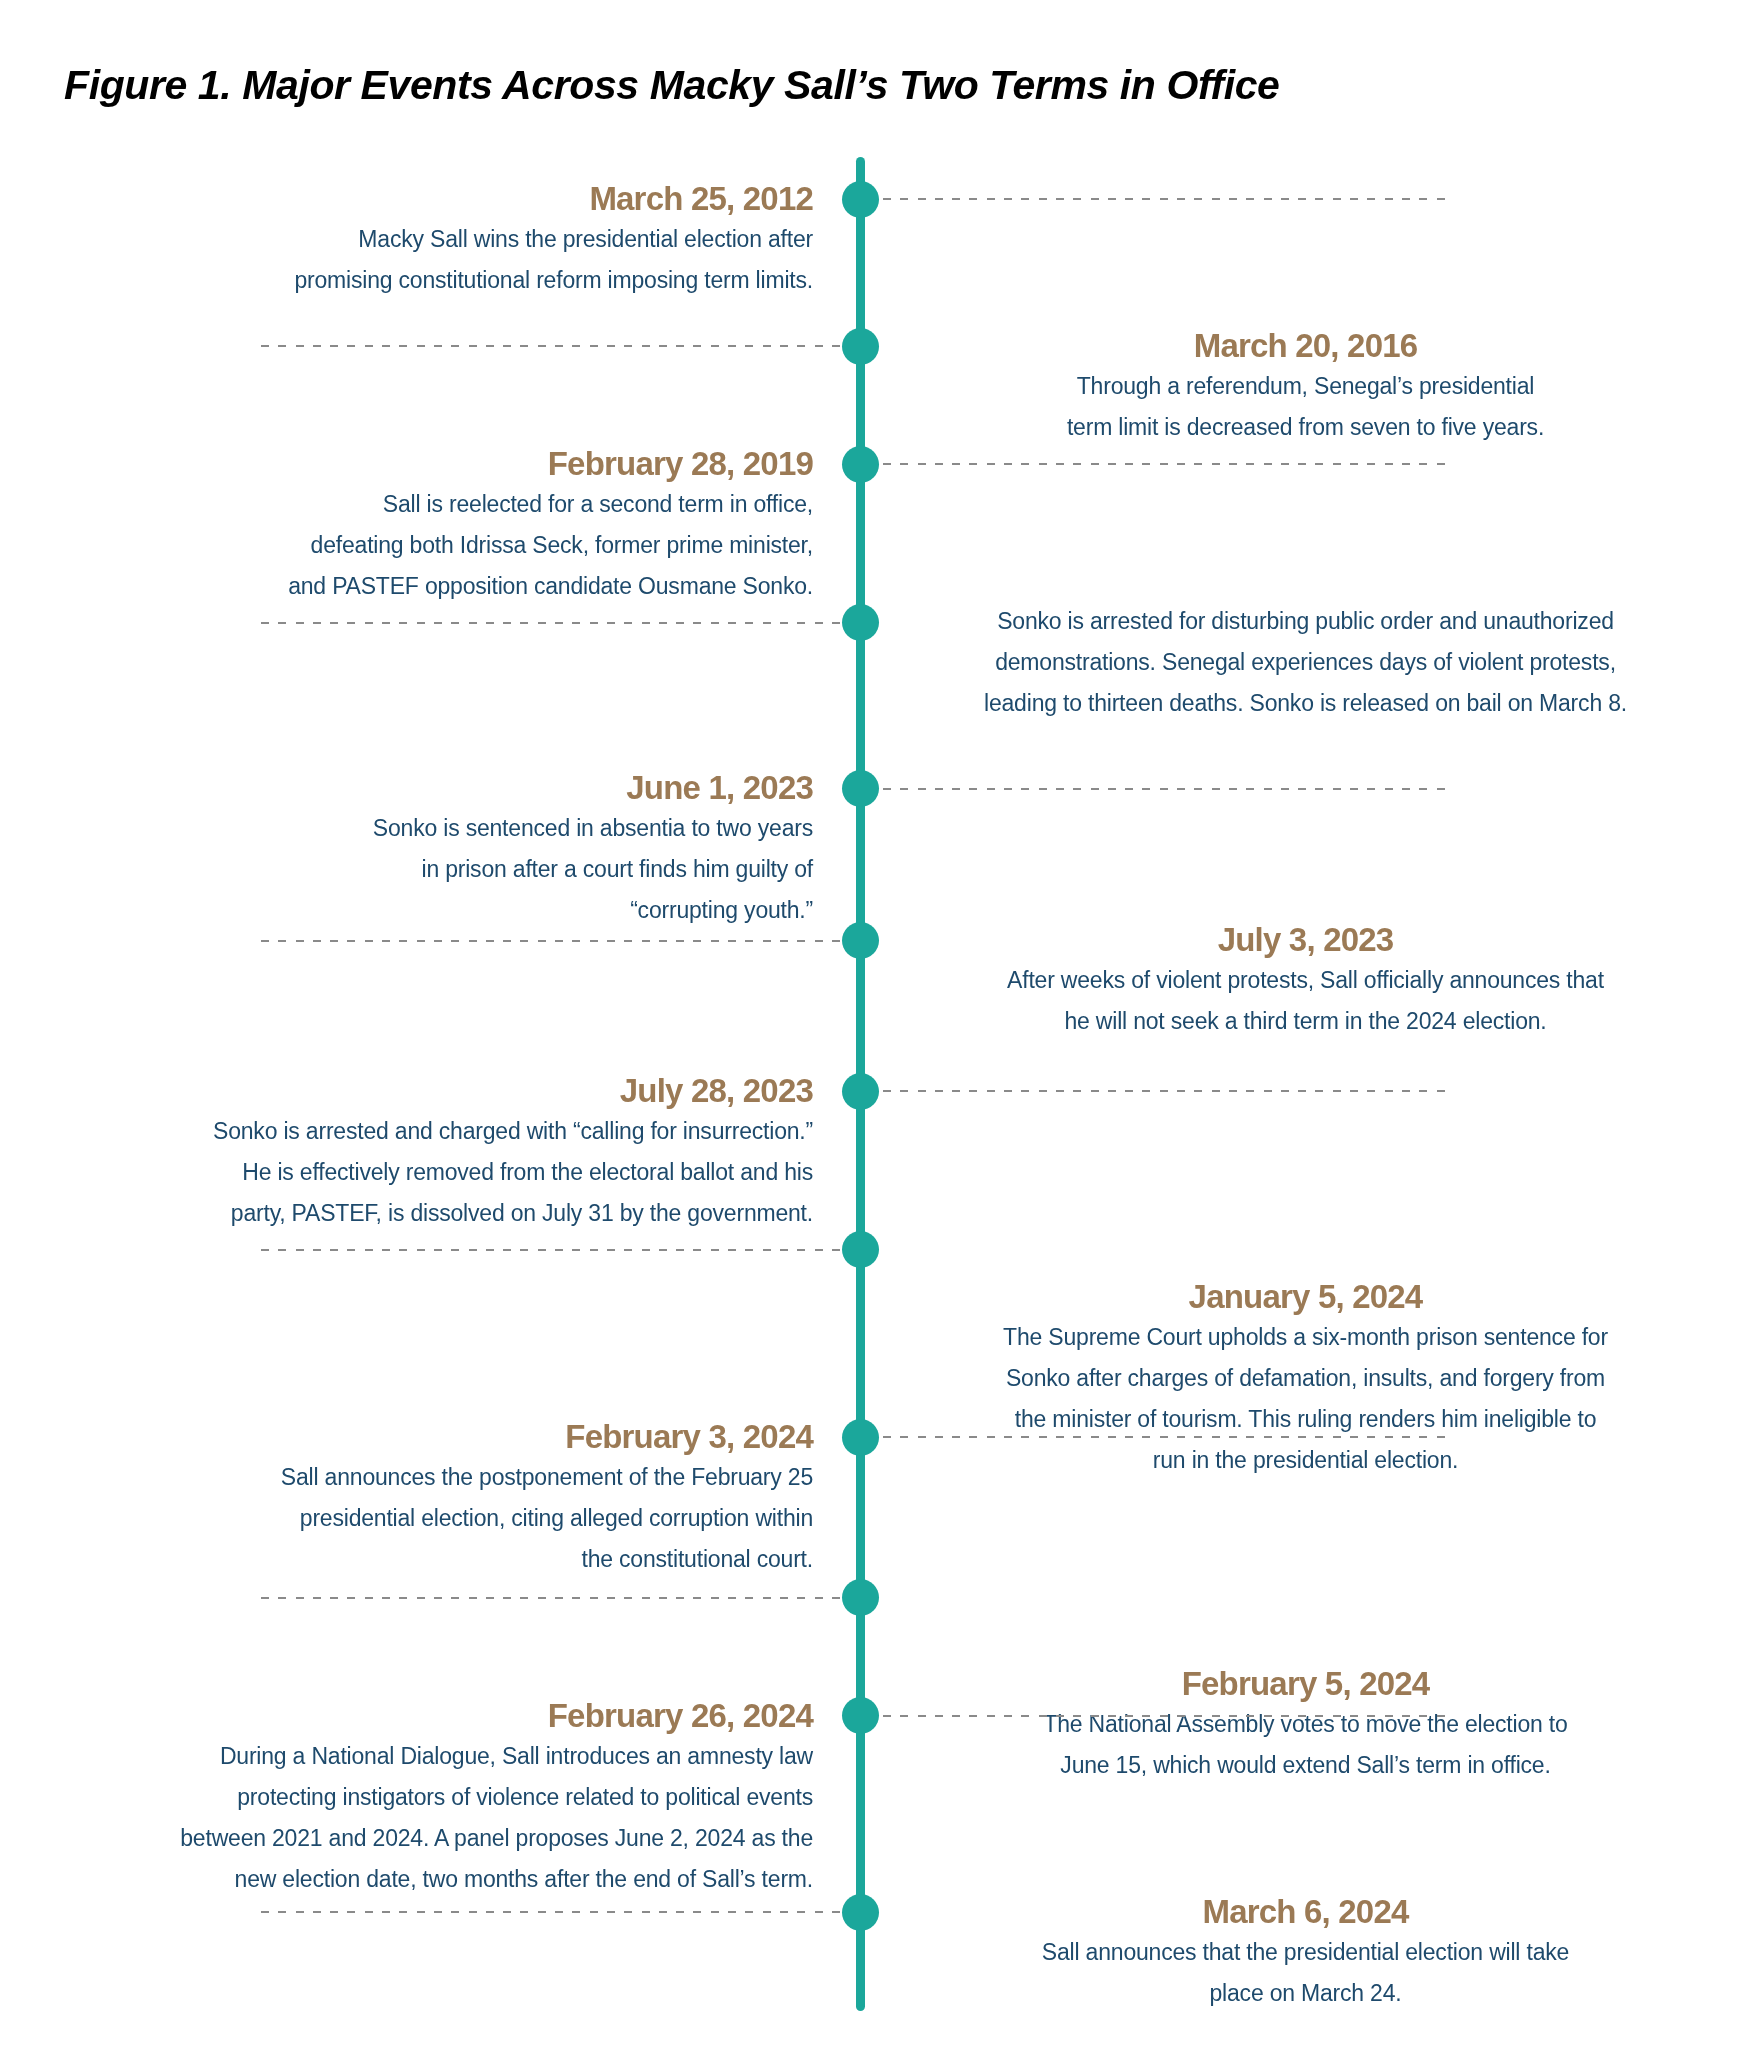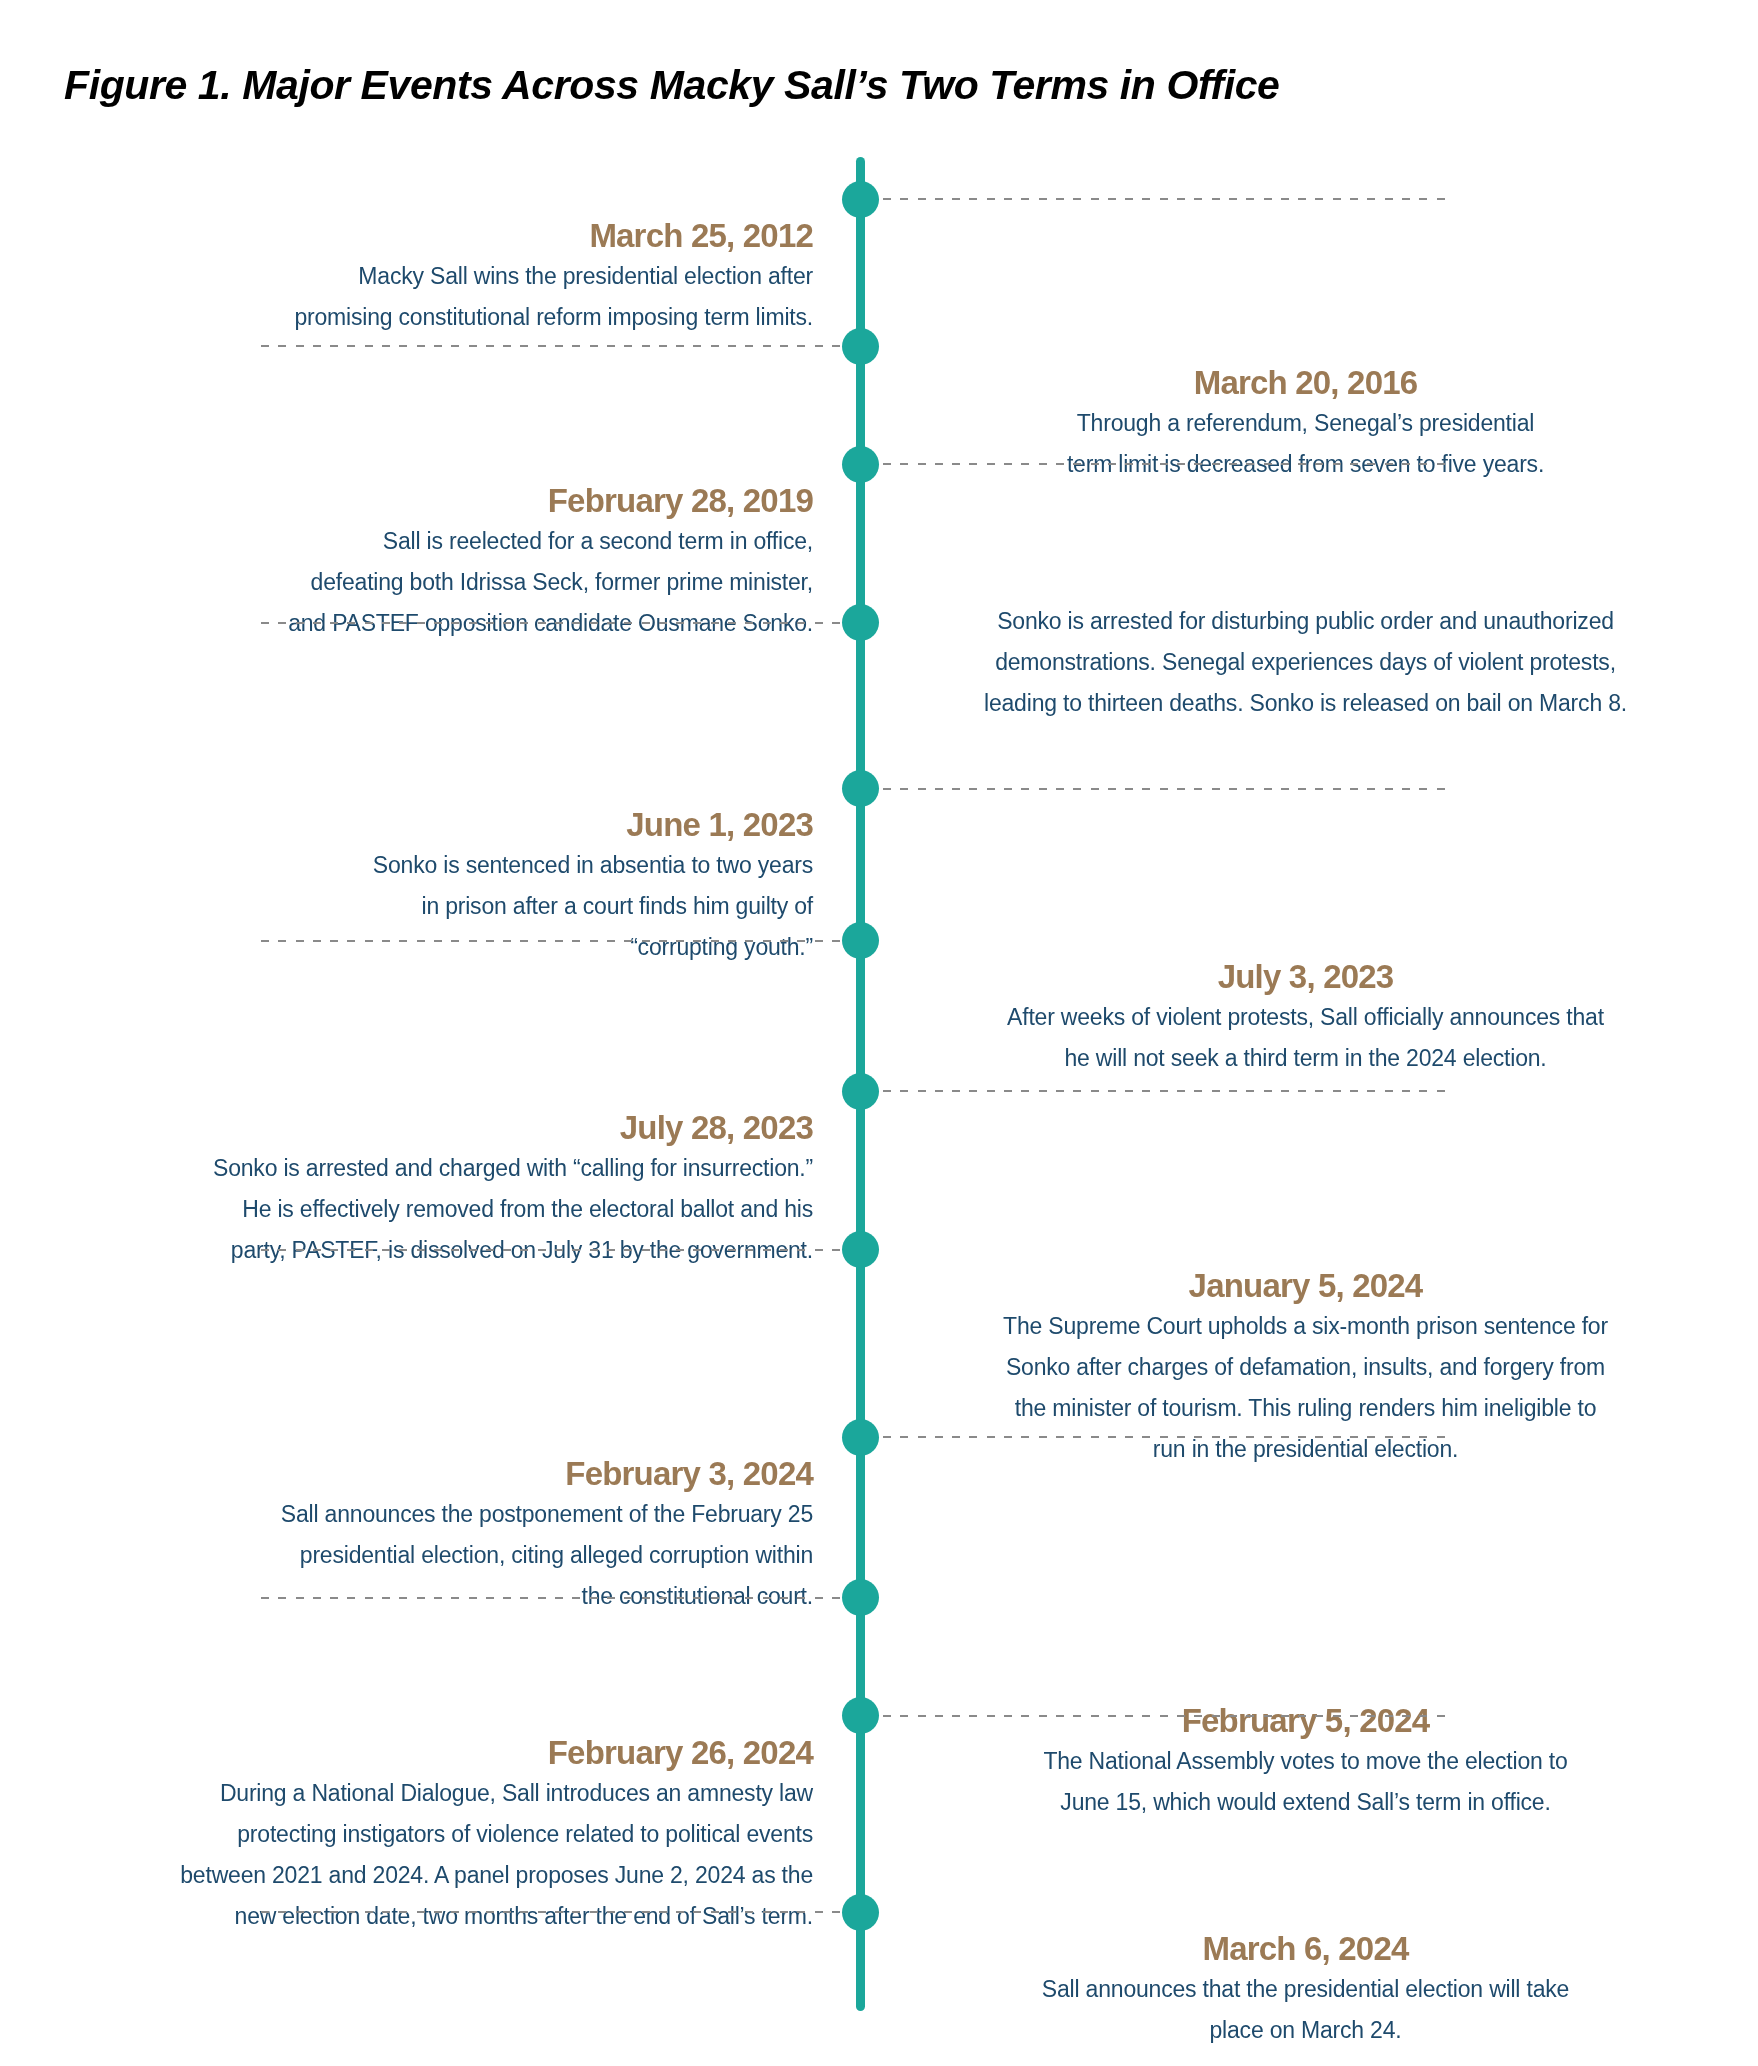--- a/index.html
+++ b/index.html
@@ -49,39 +49,38 @@
   .c { position: absolute; }
   .c.left  { right: 946px; width: 802px; text-align: right; }
   .c.right { left: 892px;  width: 827px; text-align: center; }
   .date {
     font-size: 33px;
     font-weight: 700;
     line-height: 41px;
     letter-spacing: -0.8px;
     color: var(--date, #9b7a55);
     white-space: nowrap;
-    margin-top: 37px;
   }
   .c.left .date { white-space: nowrap; }
   .text {
     font-size: 23px;
     line-height: 41px;
     letter-spacing: -0.2px;
     color: var(--body, #1e4a6c);
     white-space: pre-line;
   }
   
   .n.e1 {top:181px}  .d.e1 {top:198px}  .c.e1 {top:178px}
   .n.e2 {top:328px}  .d.e2 {top:345px}  .c.e2 {top:325px}
   .n.e3 {top:446px} .d.e3 {top:463px} .c.e3 {top:443px}
   .n.e4 {top:604px} .d.e4 {top:622px} .c.e4 {top:601px}
   .n.e5 {top:770px} .d.e5 {top:788px} .c.e5 {top:767px}
   .n.e6 {top:922px} .d.e6 {top:940px} .c.e6 {top:919px}
   .n.e7 {top:1073px} .d.e7 {top:1090px} .c.e7 {top:1070px}
-  .n.e8 {top:1231px} .d.e8 {top:1249px} .c.e8 {top:1228px}
+  .n.e8 {top:1231px} .d.e8 {top:1249px} .c.e8 {top:1276px}
   .n.e9 {top:1419px} .d.e9 {top:1436px} .c.e9 {top:1416px}
   .n.e10{top:1579px} .d.e10{top:1597px} .c.e10{top:1663px}
   .n.e11{top:1697px} .d.e11{top:1715px} .c.e11{top:1695px}
   .n.e12{top:1894px} .d.e12{top:1911px} .c.e12{top:1891px}
 </style>
 </head>
 <body>
 
 <div class="title">Figure 1. Major Events Across Macky Sall’s Two Terms in Office</div>
 

